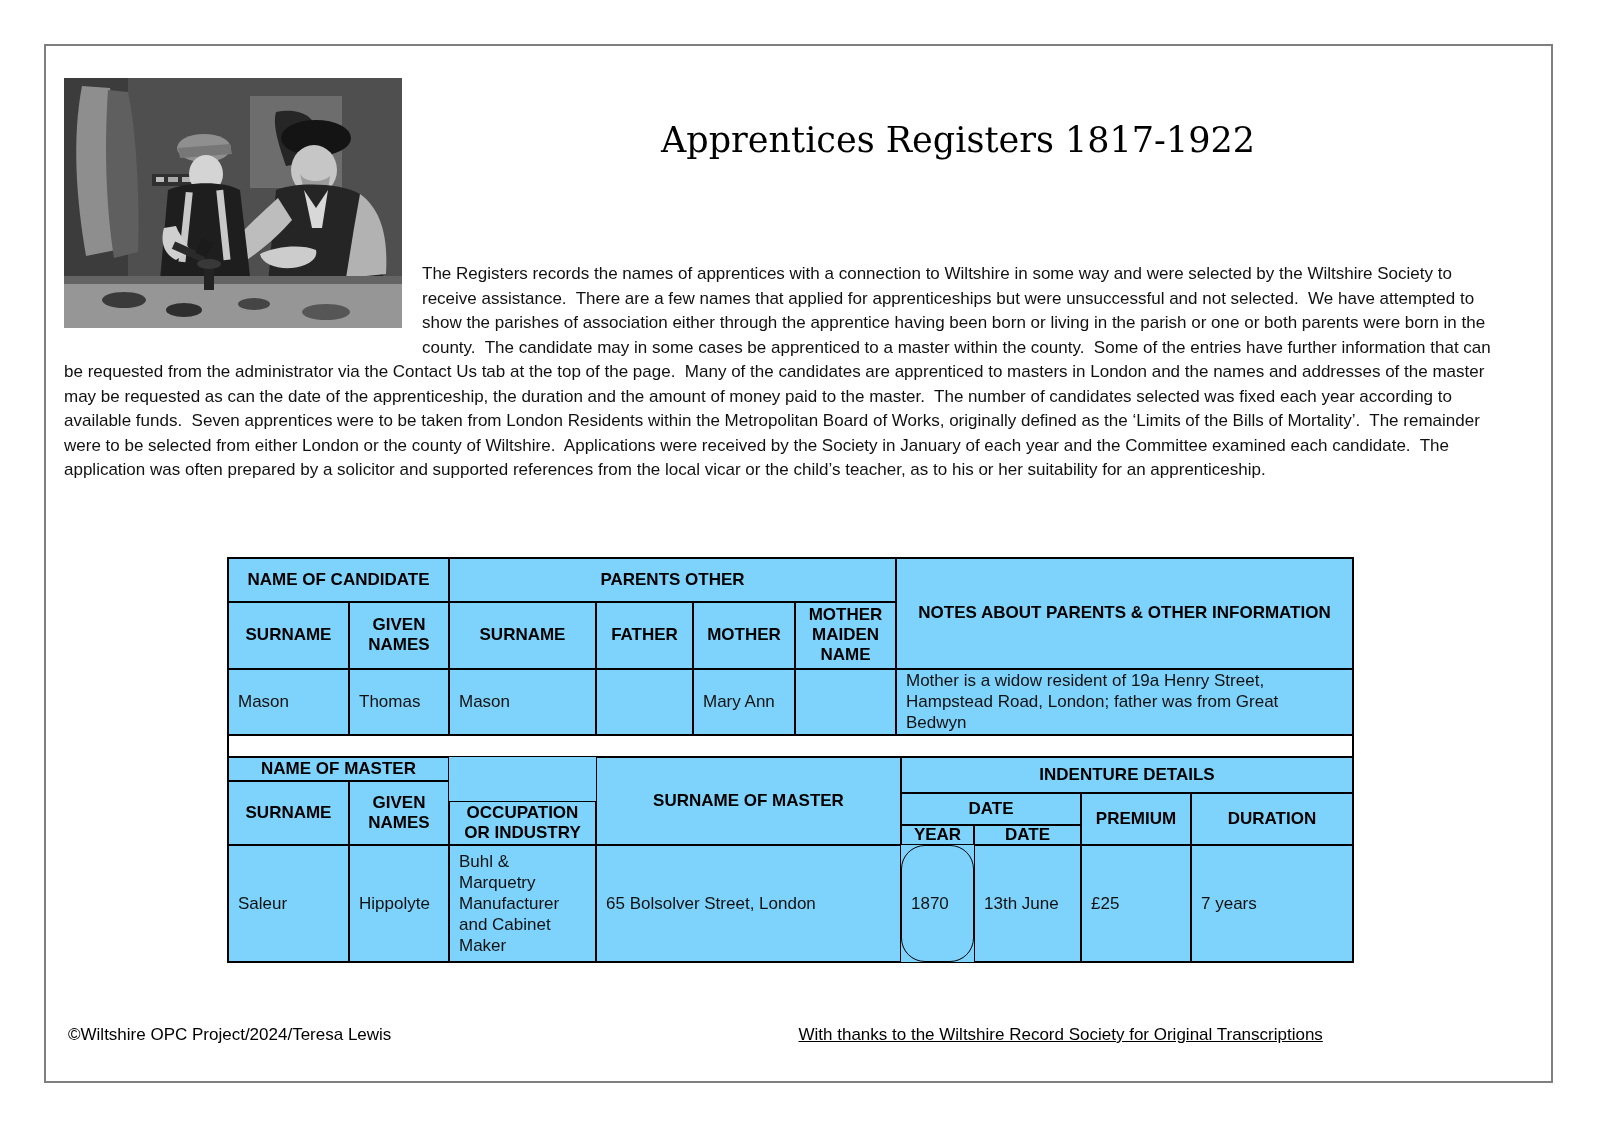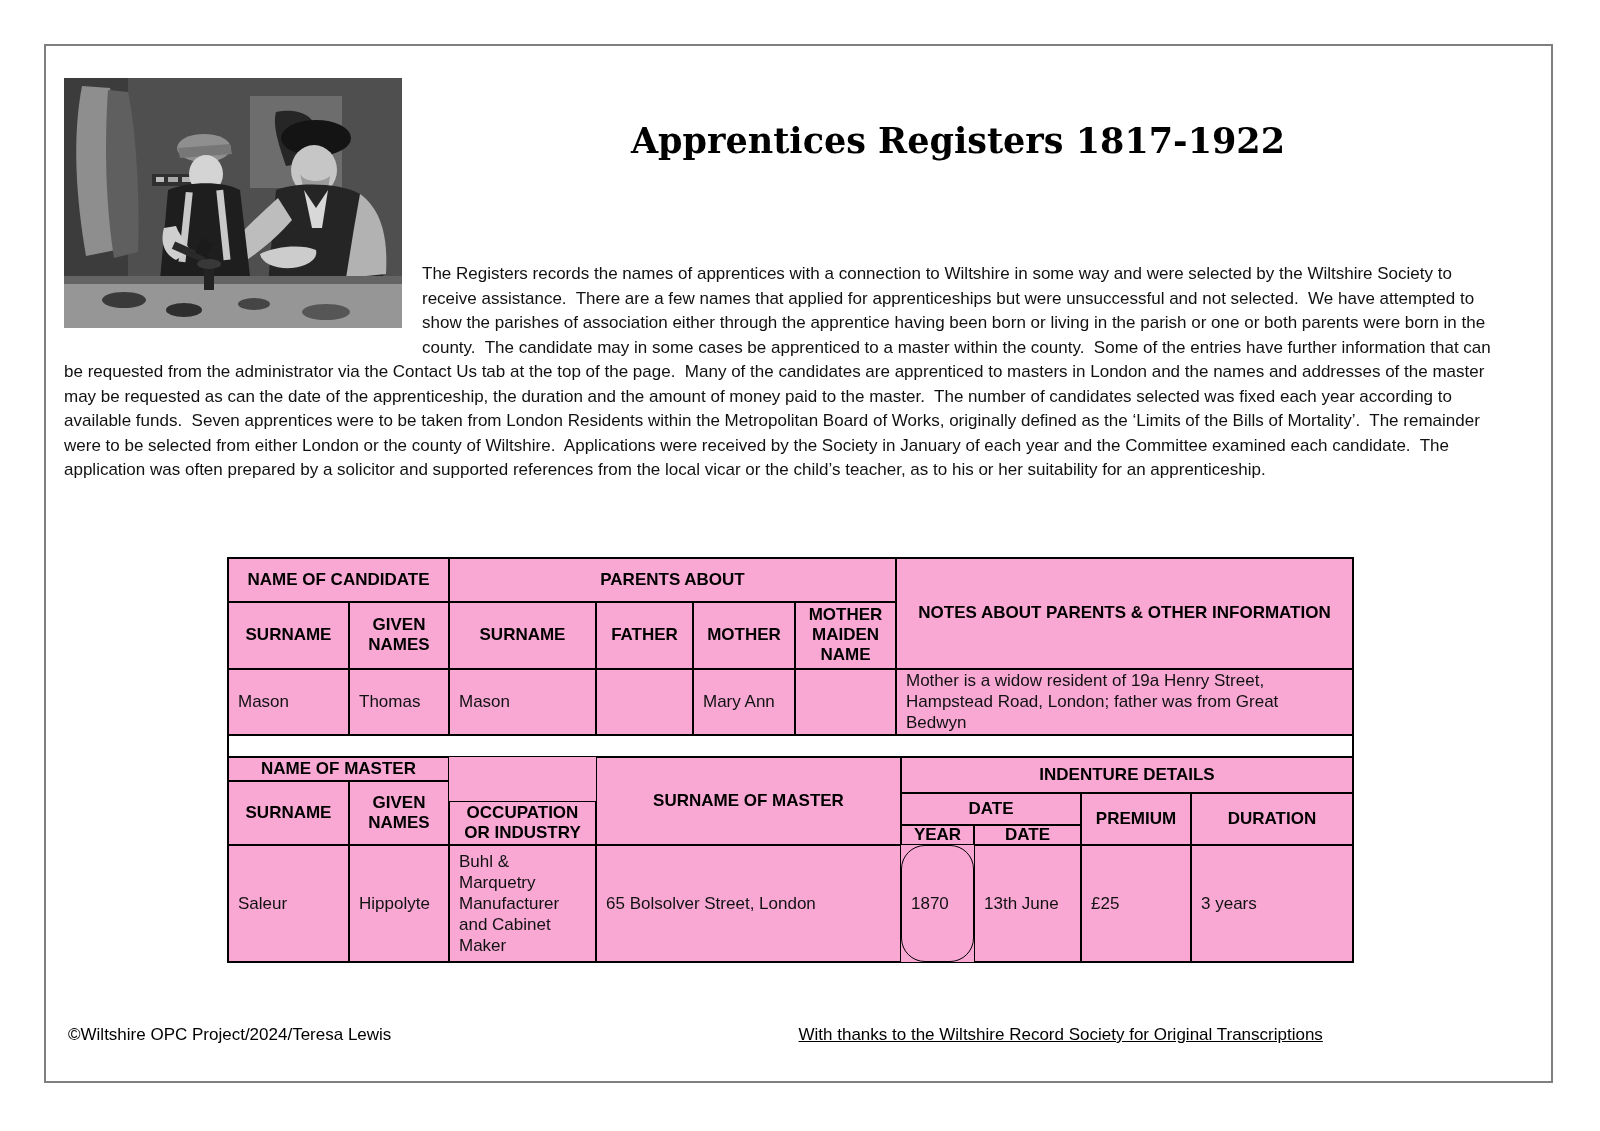--- a/index.html
+++ b/index.html
@@ -24,41 +24,41 @@
     margin:2px 20px 12px 0;
     overflow:hidden;
     background:#4f4f4f;
   }
   .photo svg { display:block; }
 
   h1.title {
     margin:44px 0 0 0;
     text-align:center;
     font-family:"DejaVu Serif", serif;
-    font-weight:bold;
+    font-weight:normal;
     font-size:35px;
     line-height:41px;
     color:#000;
   }
 
   p.intro {
     margin:101px 0 0 0;
     font-size:17px;
     line-height:24.5px;
     white-space:pre-wrap;
     color:#111;
   }
 
   .tables { margin:74px 0 0 163px; }
 
   .grid {
     display:grid;
     width:max-content;
     border:1px solid #000;
-    background:#f9a8d4;
+    background:#7dd3fc;
   }
   .g1 {
     grid-template-columns:121px 100px 147px 97px 102px 101px 457px;
     grid-template-rows:44px 67px 66px;
   }
   .g2 {
     grid-template-columns:121px 100px 147px 305px 73px 107px 110px 162px;
     grid-template-rows:24px 12px 32px 20px 117px;
   }
   .cell {
@@ -188,21 +188,21 @@
     </div>
 
     <h1 class="title">Apprentices Registers 1817-1922</h1>
 
     <p class="intro">The Registers records the names of apprentices with a connection to Wiltshire in some way and were selected by the Wiltshire Society to receive assistance.  There are a few names that applied for apprenticeships but were unsuccessful and not selected.  We have attempted to show the parishes of association either through the apprentice having been born or living in the parish or one or both parents were born in the county.  The candidate may in some cases be apprenticed to a master within the county.  Some of the entries have further information that can be requested from the administrator via the Contact Us tab at the top of the page.  Many of the candidates are apprenticed to masters in London and the names and addresses of the master may be requested as can the date of the apprenticeship, the duration and the amount of money paid to the master.  The number of candidates selected was fixed each year according to available funds.  Seven apprentices were to be taken from London Residents within the Metropolitan Board of Works, originally defined as the ‘Limits of the Bills of Mortality’.  The remainder were to be selected from either London or the county of Wiltshire.  Applications were received by the Society in January of each year and the Committee examined each candidate.  The application was often prepared by a solicitor and supported references from the local vicar or the child’s teacher, as to his or her suitability for an apprenticeship.</p>
 
     <div class="tables">
 
       <div class="grid g1">
         <div class="cell hd c-cand">NAME OF CANDIDATE</div>
-        <div class="cell hd c-par">PARENTS ABOUT</div>
+        <div class="cell hd c-par">PARENTS OTHER</div>
         <div class="cell hd c-notes">NOTES ABOUT PARENTS &amp; OTHER INFORMATION</div>
         <div class="cell hd c-sur">SURNAME</div>
         <div class="cell hd c-giv">GIVEN NAMES</div>
         <div class="cell hd c-psur">SURNAME</div>
         <div class="cell hd c-fat">FATHER</div>
         <div class="cell hd c-mot">MOTHER</div>
         <div class="cell hd c-mmn">MOTHER MAIDEN NAME</div>
         <div class="cell dt c-d1">Mason</div>
         <div class="cell dt c-d2">Thomas</div>
         <div class="cell dt c-d3">Mason</div>
@@ -226,21 +226,21 @@
         <div class="cell hd m-dur">DURATION</div>
         <div class="cell hd m-year">YEAR</div>
         <div class="cell hd m-date">DATE</div>
         <div class="cell dt m-d1">Saleur</div>
         <div class="cell dt m-d2">Hippolyte</div>
         <div class="cell dt m-d3">Buhl &amp; Marquetry Manufacturer and Cabinet Maker</div>
         <div class="cell dt m-d4">65 Bolsolver Street, London</div>
         <div class="cell dt m-d5">1870</div>
         <div class="cell dt m-d6">13th June</div>
         <div class="cell dt m-d7">£25</div>
-        <div class="cell dt m-d8">3 years</div>
+        <div class="cell dt m-d8">7 years</div>
       </div>
 
     </div>
   </div>
 
   <div class="footer">
     <span>©Wiltshire OPC Project/2024/Teresa Lewis</span>
     <span class="thanks">With thanks to the Wiltshire Record Society for Original Transcriptions</span>
   </div>
 </div>

